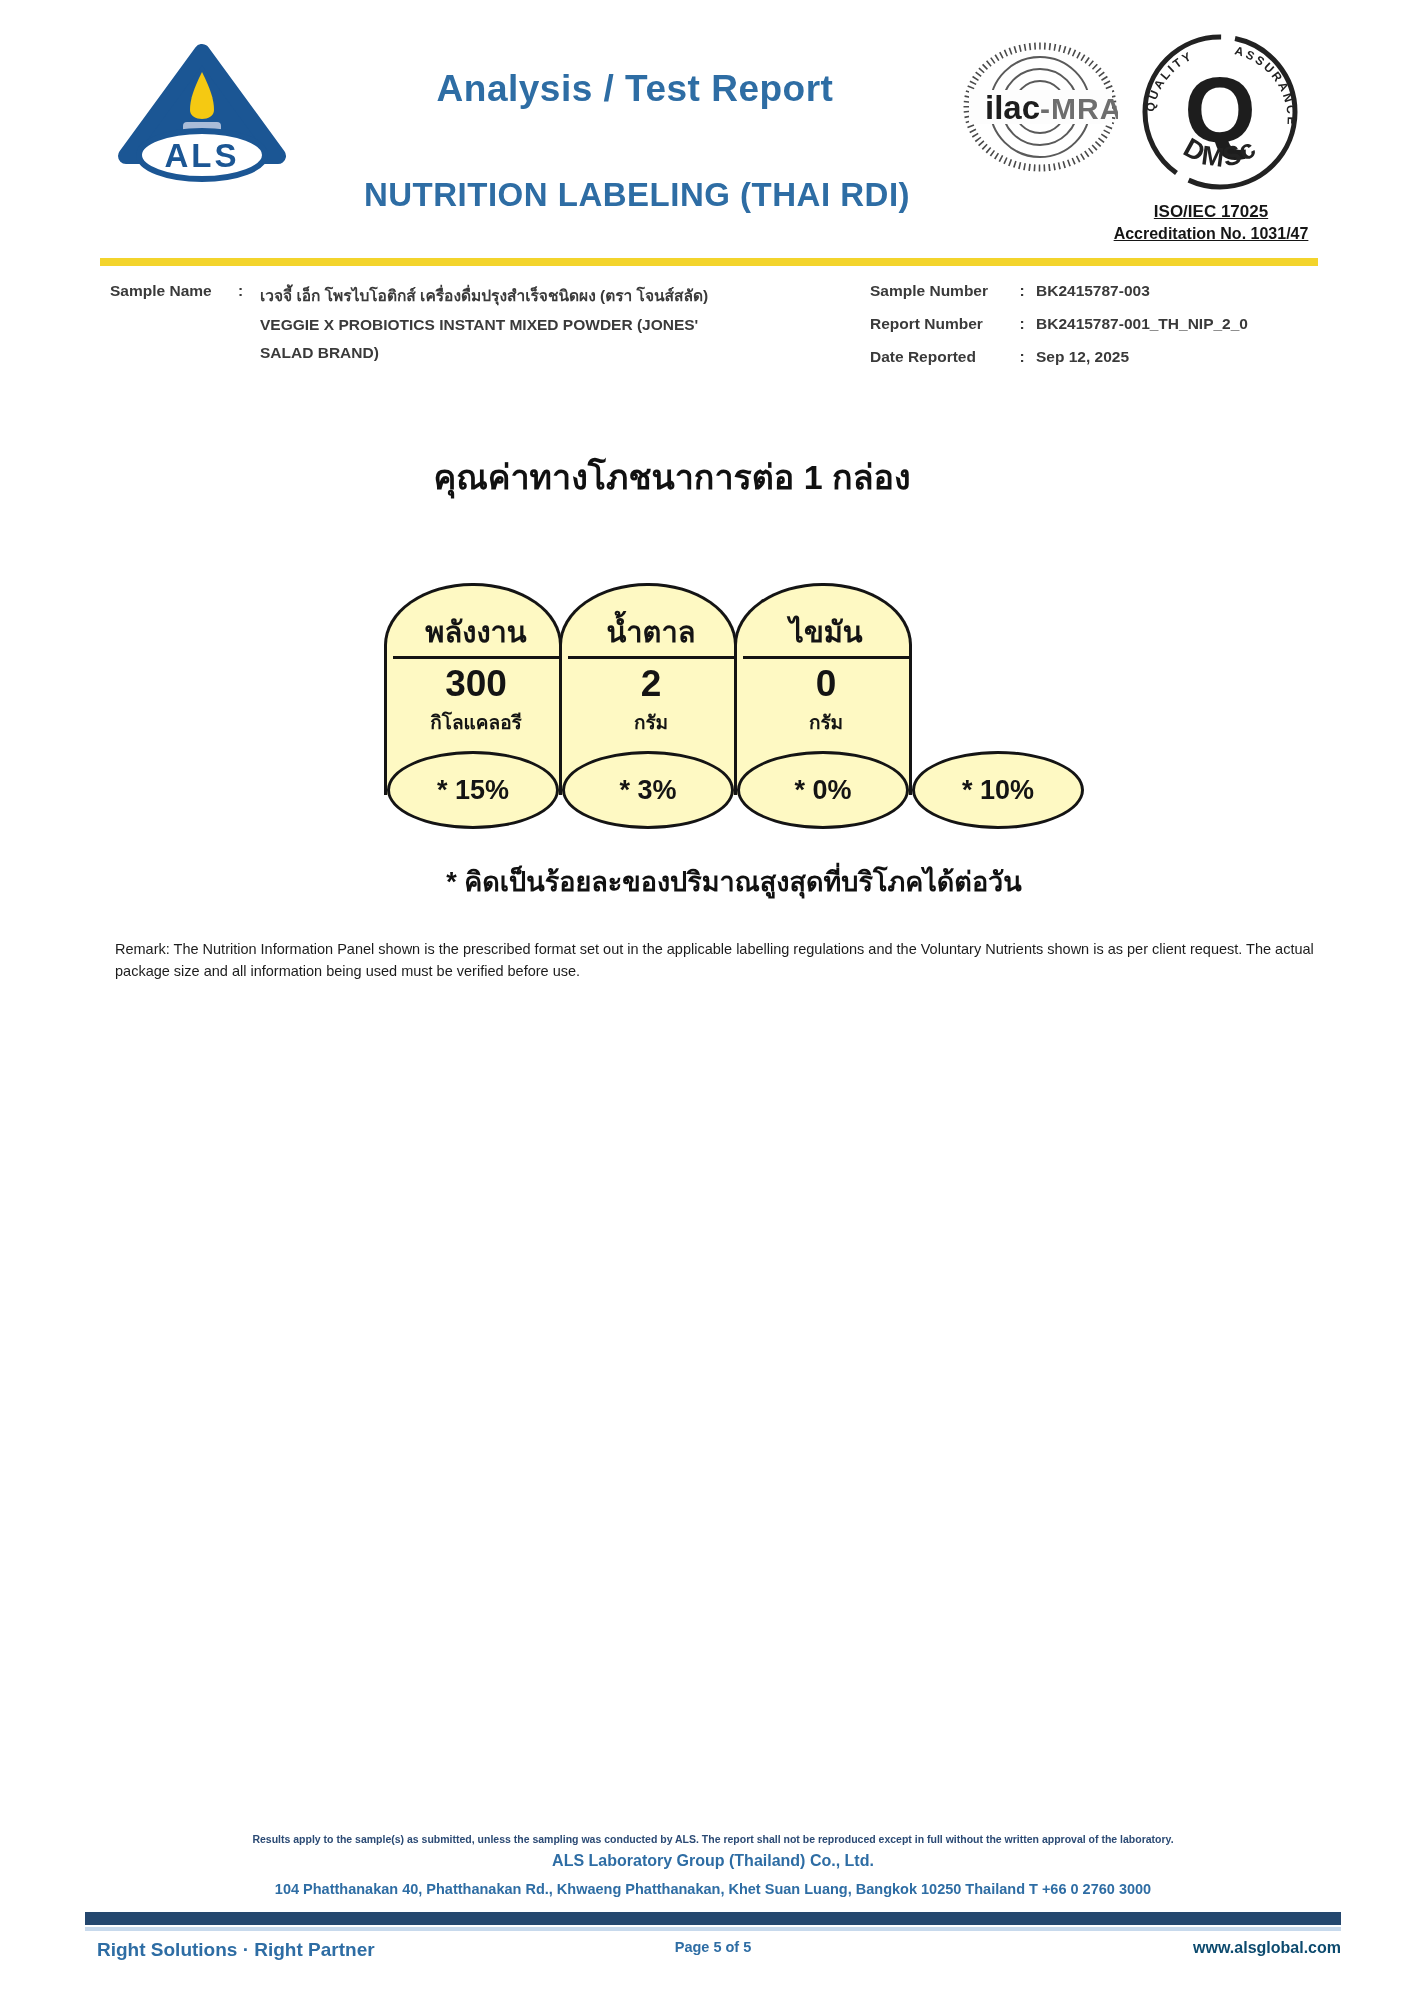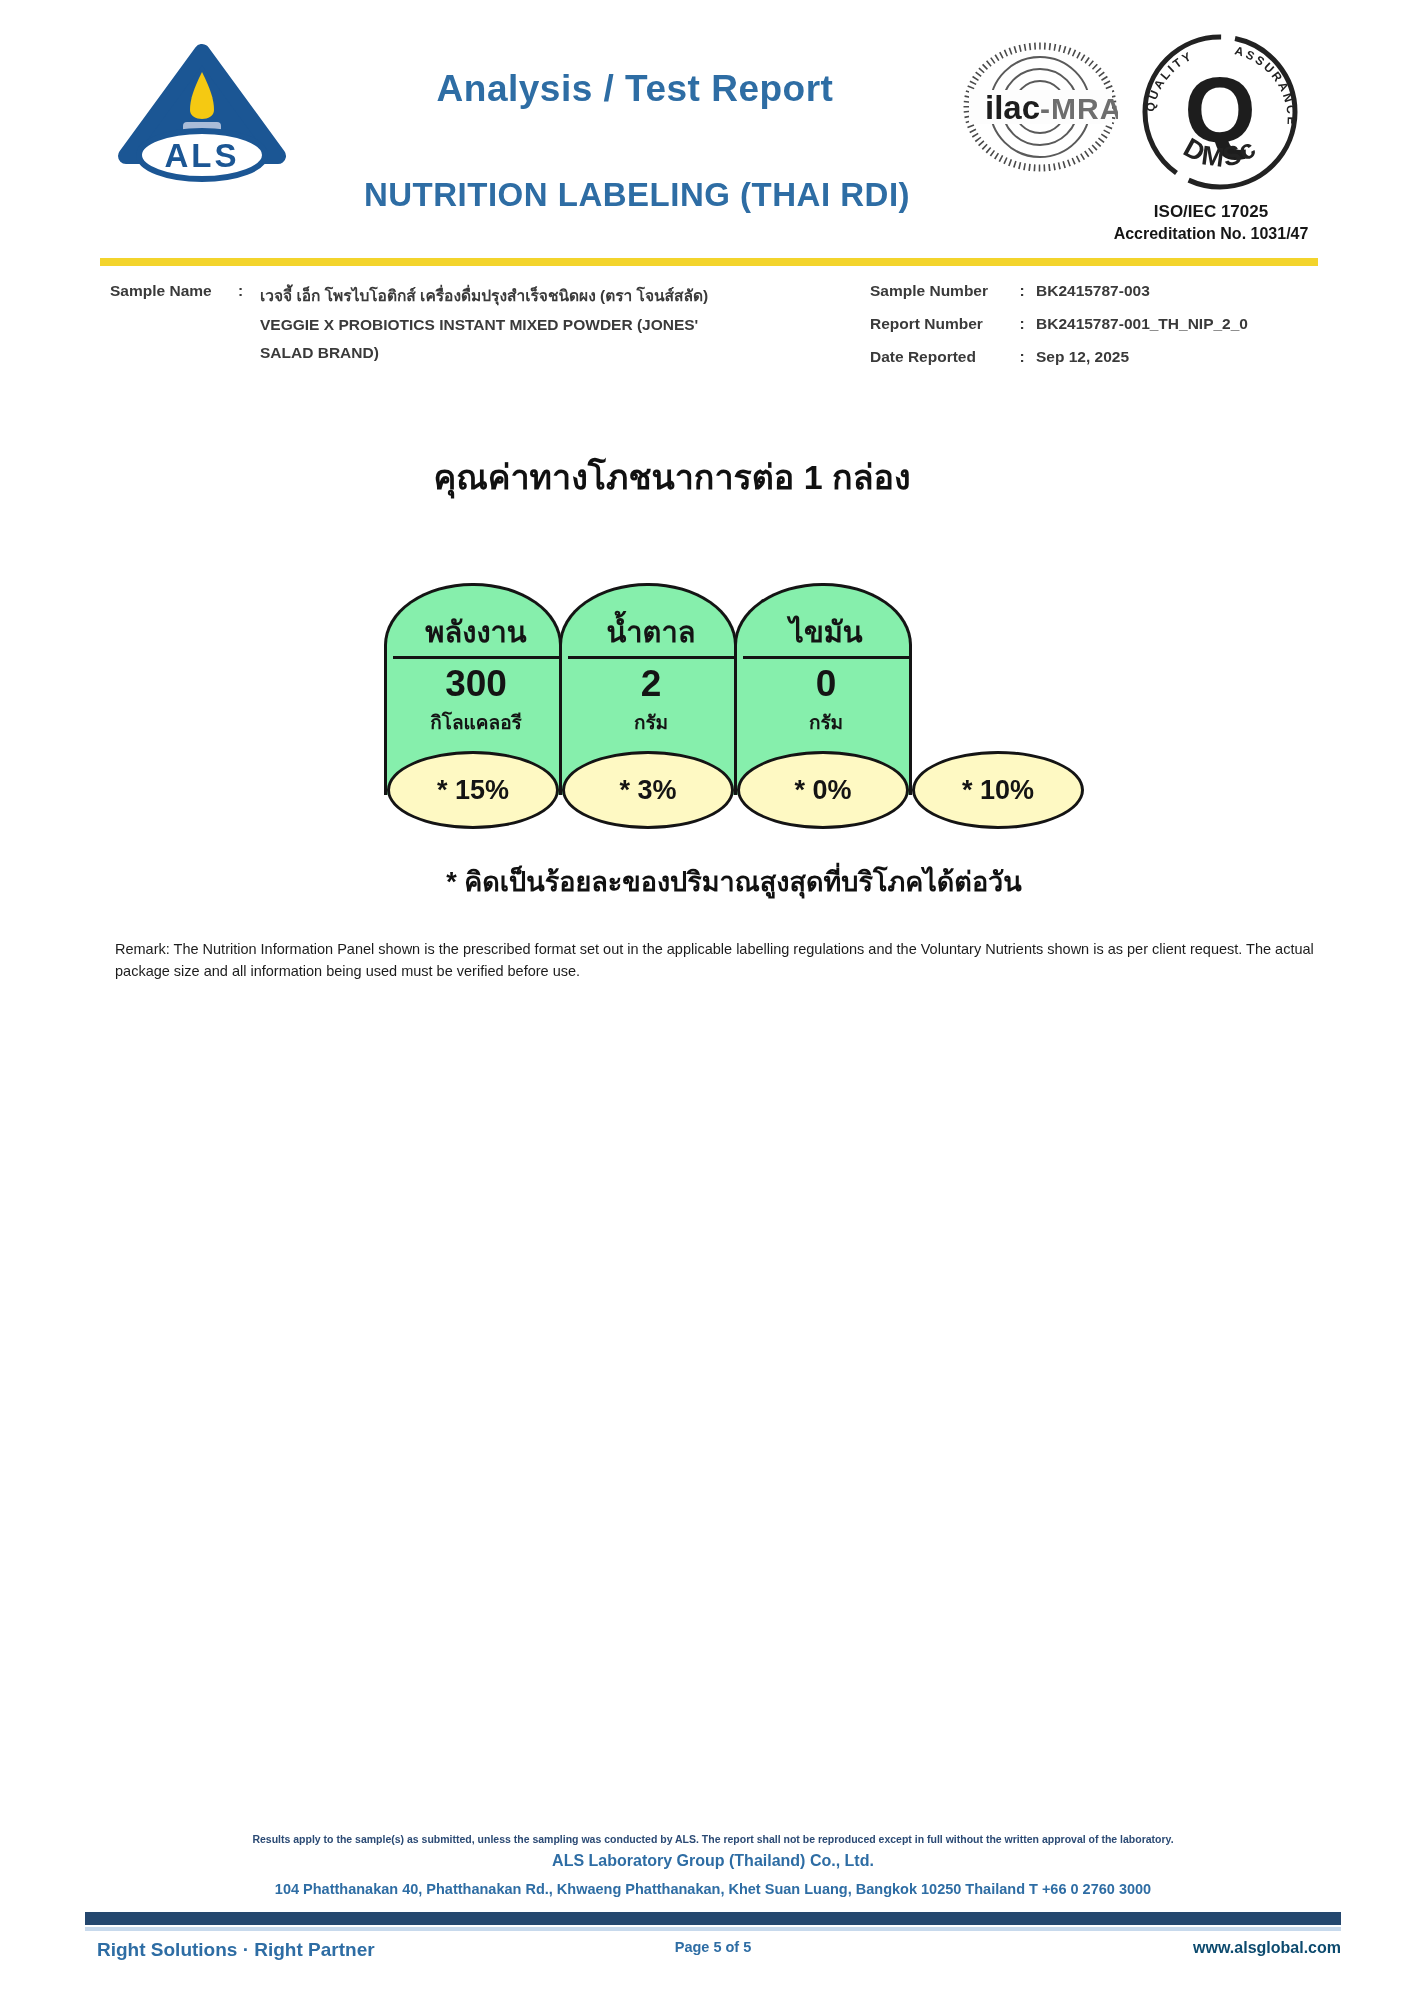--- a/index.html
+++ b/index.html
@@ -9,21 +9,21 @@
     position:relative; width:1414px; height:2000px; background:#ffffff;
     margin:0 auto; overflow:hidden; color:#1c1c1c;
   }
   .abs { position:absolute; }
 
   
   .report-title { left:330px; top:68px; width:610px; text-align:center;
     font-size:37px; font-weight:700; color:#2e6da4; letter-spacing:0.5px; }
   .report-subtitle { left:302px; top:176px; width:670px; text-align:center;
     font-size:33px; font-weight:700; color:#2e6da4; letter-spacing:0.5px; }
-  .iso-block { left:1075px; top:202px; width:272px; text-align:center; color:#161616; }
+  .iso-block { left:1075px; top:202px; width:272px; text-align:center; color:#161616;text-decoration:underline; }
   .iso-line1 { font-size:17px; font-weight:700; }
   .iso-line2 { font-size:16px; font-weight:700; margin-top:3px; }
   .yellow-divider { left:100px; top:258px; width:1218px; height:8px; background:#f3d42c; }
 
   
   .info-row { display:flex; font-size:15.5px; color:#3a3a3a; font-weight:600; }
   .sample-name-block { left:110px; top:282px; width:620px; }
   .sample-name-block .lbl { width:128px; flex:none; }
   .sample-name-block .col { width:22px; flex:none; }
   .sample-name-val { width:470px; line-height:1.85; }
@@ -38,21 +38,21 @@
     font-size:34px; font-weight:700; color:#111; }
   .nutr-serving { left:409px; top:524px; width:600px; text-align:center;
     font-size:27px; font-weight:700; color:#111; }
 
   
   .gda { left:384px; top:583px; height:246px; display:flex; }
   .gda-col { position:relative; width:178px; height:246px; flex:none; }
   .gda-col + .gda-col { margin-left:-3px; }
   .gda-body { position:absolute; top:0; left:0; width:178px; height:212px;
     border:3px solid #141414; border-bottom:none;
-    border-radius:88px 88px 0 0 / 62px 62px 0 0; background:#86efac;padding-left:6px; }
+    border-radius:88px 88px 0 0 / 62px 62px 0 0; background:#fef9c3;padding-left:6px; }
   .gda-head { height:73px; display:flex; align-items:flex-end; justify-content:center;
     font-size:29px; font-weight:700; color:#141414; border-bottom:3px solid #141414;
     padding-bottom:1px; }
   .gda-value { text-align:center; font-size:37px; font-weight:600; color:#141414; margin-top:4px; }
   .gda-unit { text-align:center; font-size:19px; font-weight:600; color:#141414; margin-top:2px; }
   .gda-ellipse { position:absolute; left:3px; top:168px; width:172px; height:78px;
     border:3px solid #141414; border-radius:50%; background:#fef9c3; z-index:2;
     display:flex; align-items:center; justify-content:center;
     font-size:27px; font-weight:700; color:#141414; }
   .gda-footnote { left:334px; top:860px; width:800px; text-align:center;

